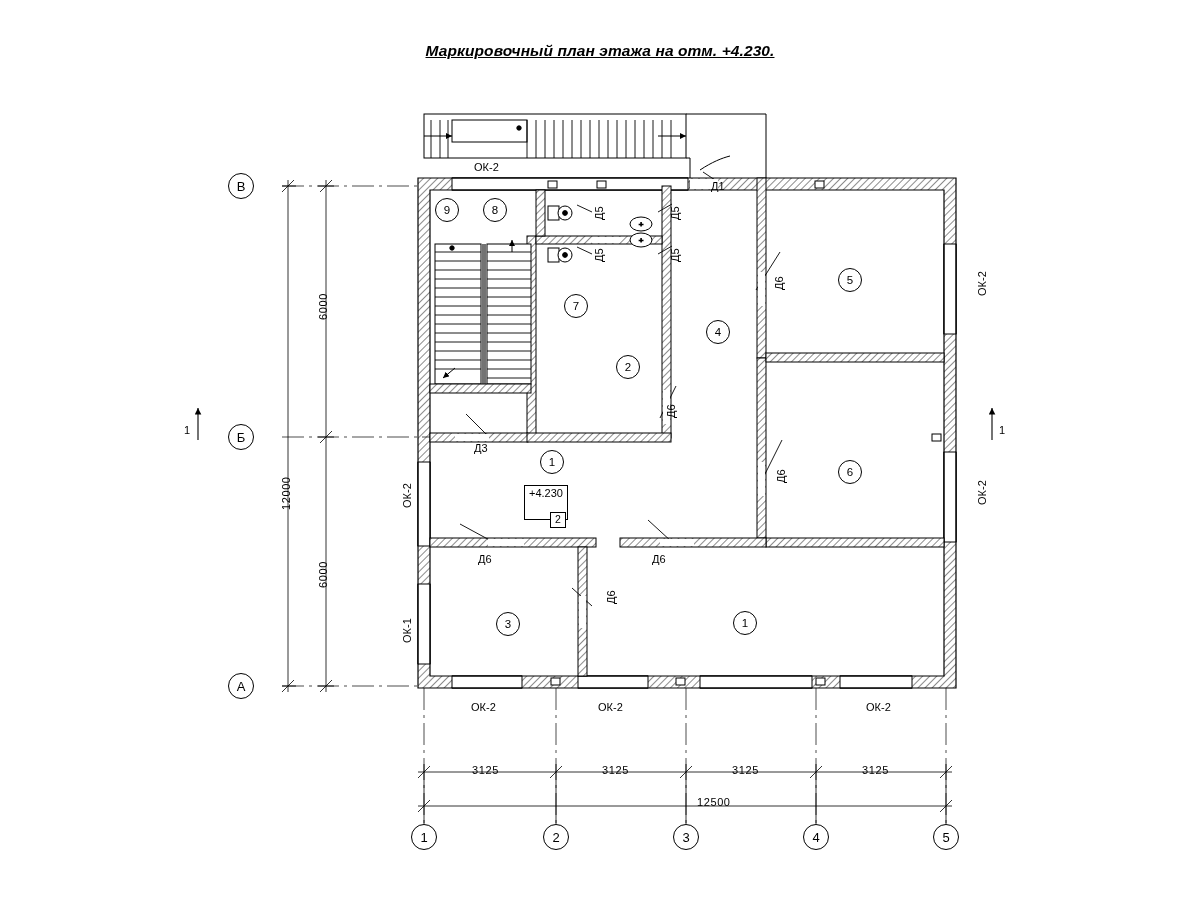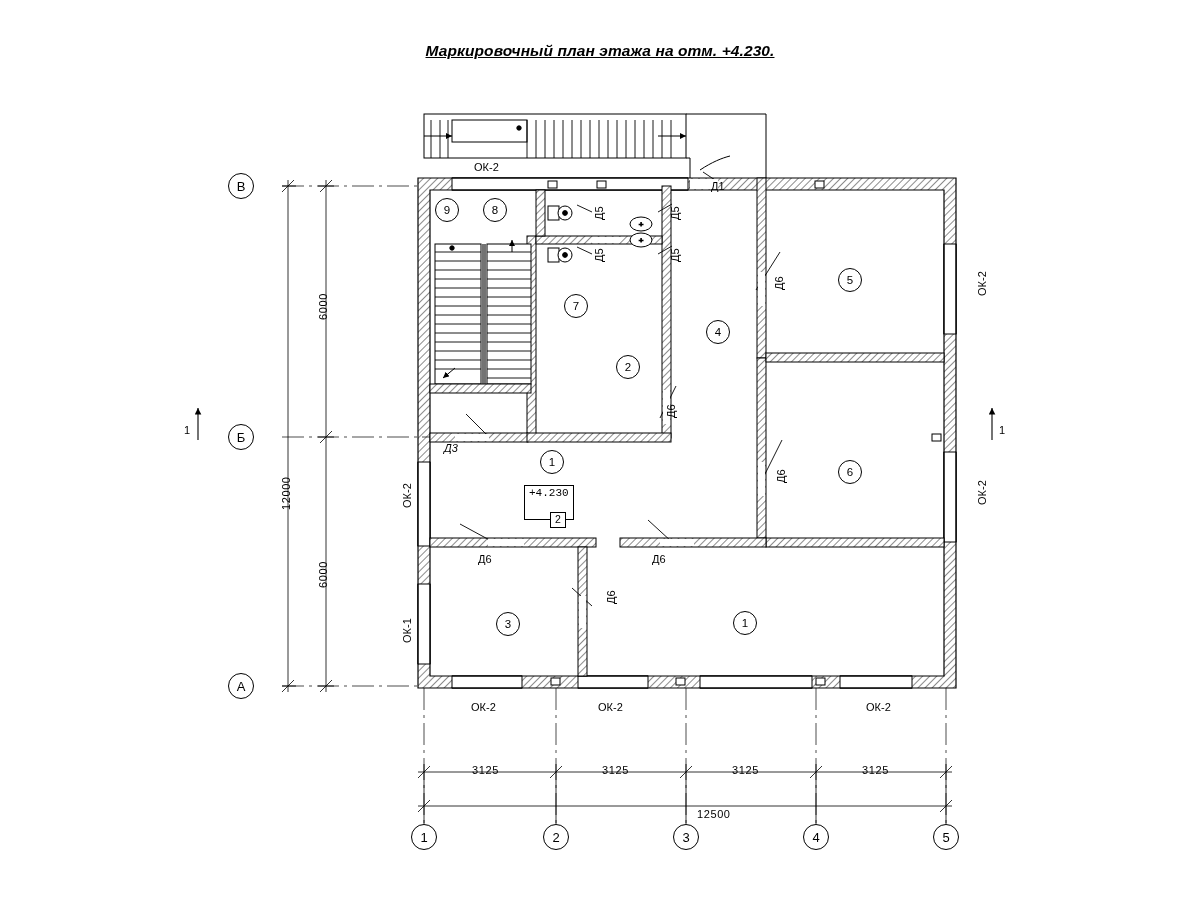--- a/index.html
+++ b/index.html
@@ -74,21 +74,20 @@
     justify-content: center;
     background: #fff;
   }
   .elev {
     position: absolute;
     border: 1px solid #000;
     background: #fff;
     font-size: 11px;
     padding: 2px 4px 20px 4px;
     line-height: 1;
-    font-family: Liberation Mono, monospace;
   }
   .notebox {
     position: absolute;
     border: 1px solid #000;
     background: #fff;
     font-size: 10.5px;
     padding: 1px 4px 2px 4px;
     line-height: 1;
   }
   svg { display: block; }
@@ -386,33 +385,33 @@
   <div class="txt" style="left:999px; top:425px;">1</div>
 
   <div class="txt vert dim" style="left:318px; top:320px;">6000</div>
   <div class="txt vert dim" style="left:318px; top:588px;">6000</div>
   <div class="txt vert dim" style="left:281px; top:510px;">12000</div>
 
   <div class="txt dim" style="left:472px; top:765px;">3125</div>
   <div class="txt dim" style="left:602px; top:765px;">3125</div>
   <div class="txt dim" style="left:732px; top:765px;">3125</div>
   <div class="txt dim" style="left:862px; top:765px;">3125</div>
-  <div class="txt dim" style="left:697px; top:797px;margin-top:12px;">12500</div>
+  <div class="txt dim" style="left:697px; top:797px;">12500</div>
 
   <div class="txt" style="left:474px; top:162px;">ОК-2</div>
   <div class="txt vert" style="left:977px; top:296px;">ОК-2</div>
   <div class="txt vert" style="left:977px; top:505px;">ОК-2</div>
   <div class="txt vert" style="left:402px; top:508px;">ОК-2</div>
   <div class="txt vert" style="left:402px; top:643px;">ОК-1</div>
   <div class="txt" style="left:471px; top:702px;">ОК-2</div>
   <div class="txt" style="left:598px; top:702px;">ОК-2</div>
   <div class="txt" style="left:866px; top:702px;">ОК-2</div>
 
   <div class="txt" style="left:711px; top:181px;">Д1</div>
-  <div class="txt" style="left:444px; top:443px;font-style:italic;">Д3</div>
+  <div class="txt" style="left:474px; top:443px;">Д3</div>
   <div class="txt vert" style="left:594px; top:220px;">Д5</div>
   <div class="txt vert" style="left:670px; top:220px;">Д5</div>
   <div class="txt vert" style="left:594px; top:262px;">Д5</div>
   <div class="txt vert" style="left:670px; top:262px;">Д5</div>
   <div class="txt vert" style="left:774px; top:290px;">Д6</div>
   <div class="txt vert" style="left:666px; top:418px;">Д6</div>
   <div class="txt vert" style="left:776px; top:483px;">Д6</div>
   <div class="txt" style="left:478px; top:554px;">Д6</div>
   <div class="txt" style="left:652px; top:554px;">Д6</div>
   <div class="txt vert" style="left:606px; top:604px;">Д6</div>

